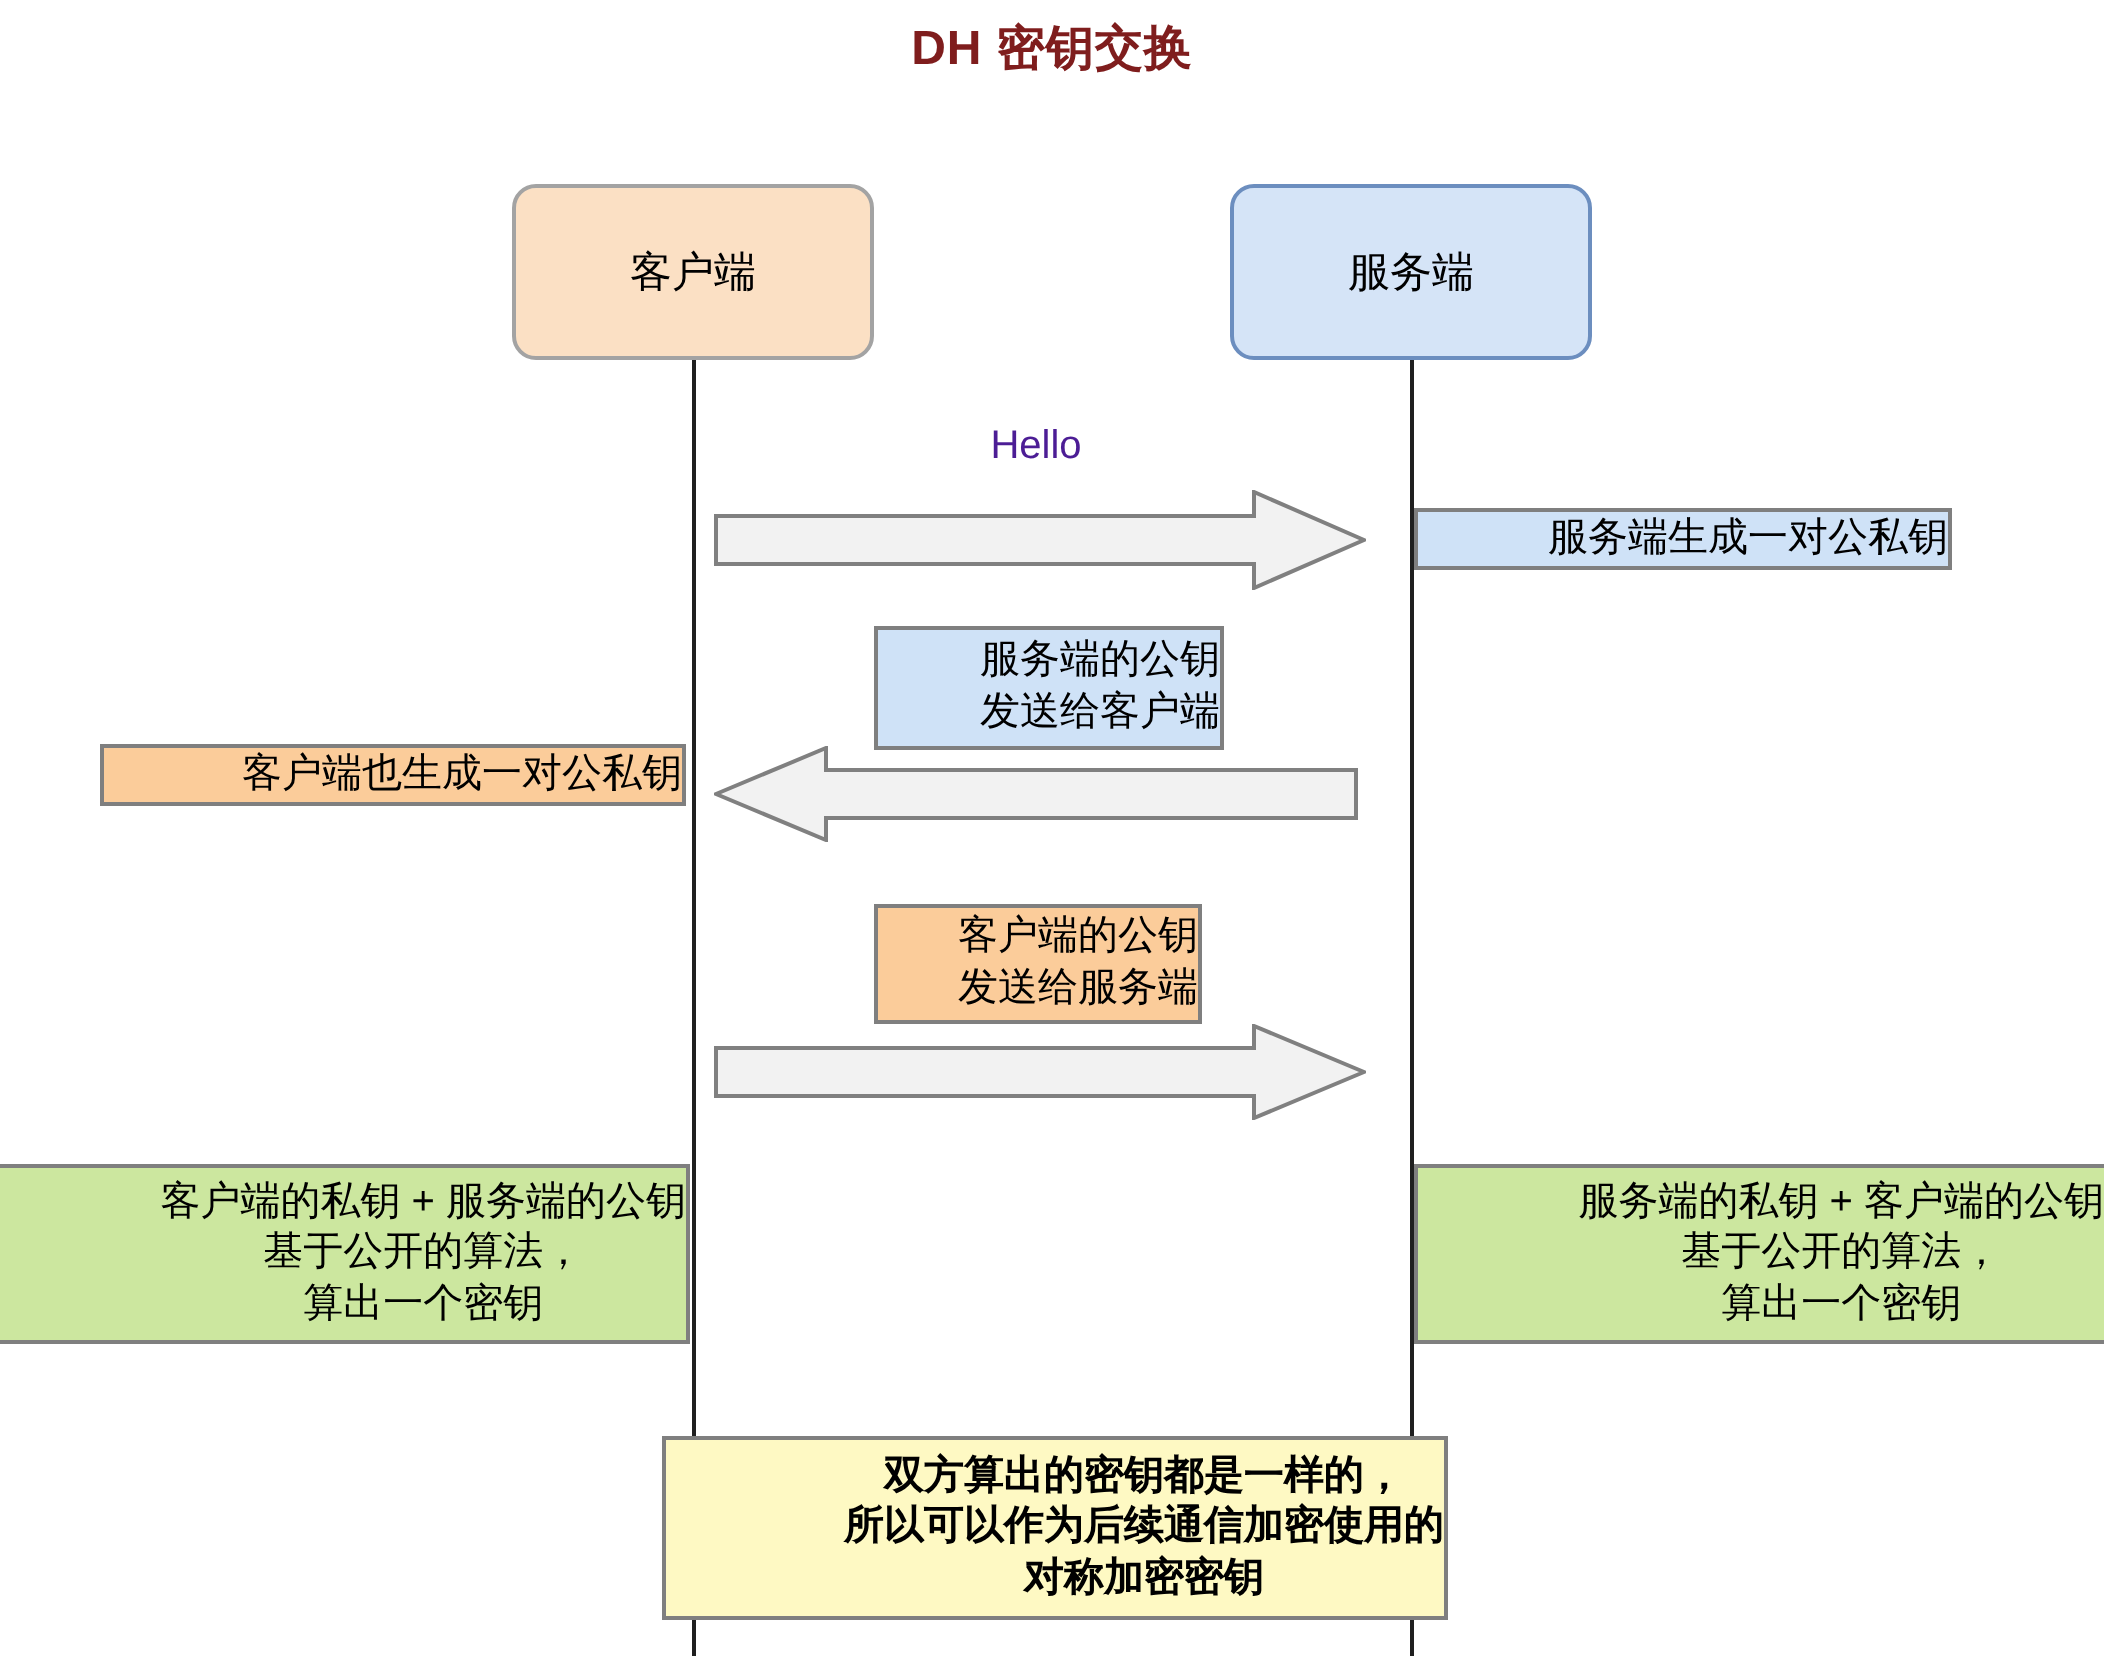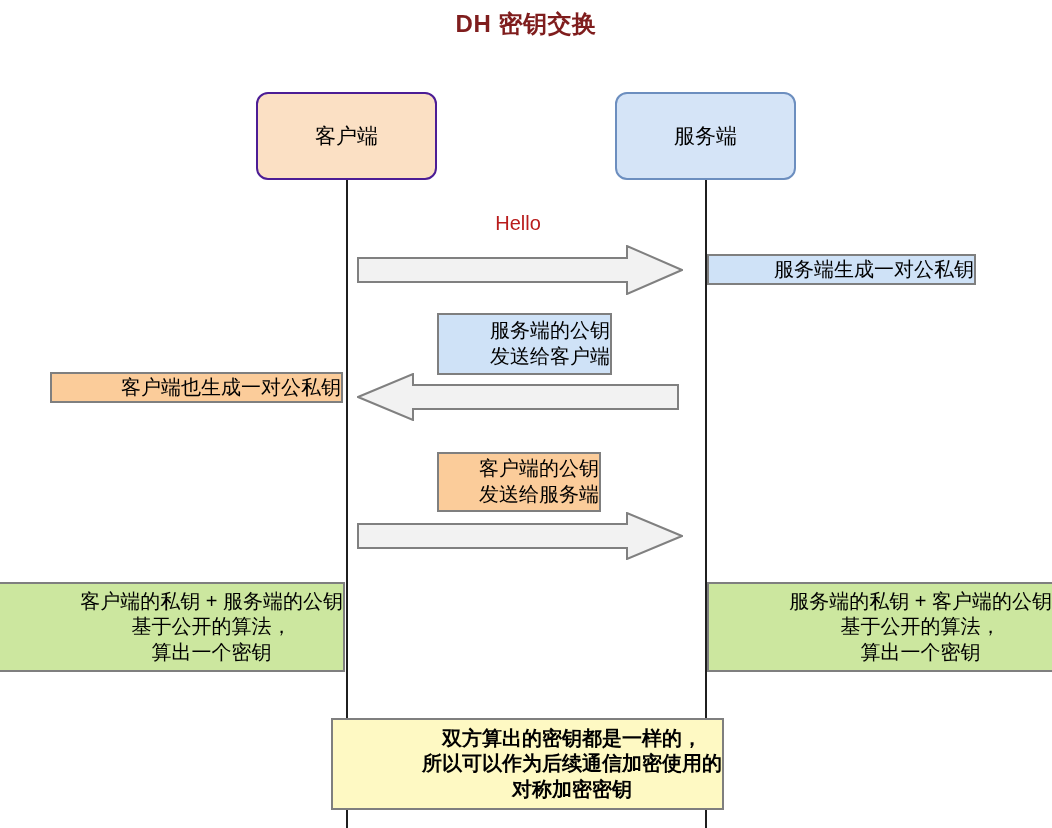--- a/index.html
+++ b/index.html
@@ -44,21 +44,21 @@
     position: absolute;
     border-radius: 12px;
     display: flex;
     align-items: center;
     justify-content: center;
     font-size: 21px;
     box-sizing: border-box;
   }
   .actor.client {
     background: #fbe0c4;
-    border: 2px solid #4c1d95;
+    border: 2px solid #a3a3a3;
   }
   .actor.server {
     background: #d5e4f7;
     border: 2px solid #6c8ebf;
   }
 
   
   .note {
     position: absolute;
     box-sizing: border-box;
@@ -81,21 +81,21 @@
   .block-arrow {
     position: absolute;
   }
   .block-arrow svg { display: block; }
 
   
   .msg-label {
     position: absolute;
     font-size: 20px;
     text-align: center;
-    color: #b91c1c;
+    color: #4c1d95;
   }
 </style>
 </head>
 <body>
 
 <div id="canvas">
 
   <div class="diagram-title">DH 密钥交换</div>
 
   <div class="lifeline" style="left:346px; top:180px; height:648px;"></div>

